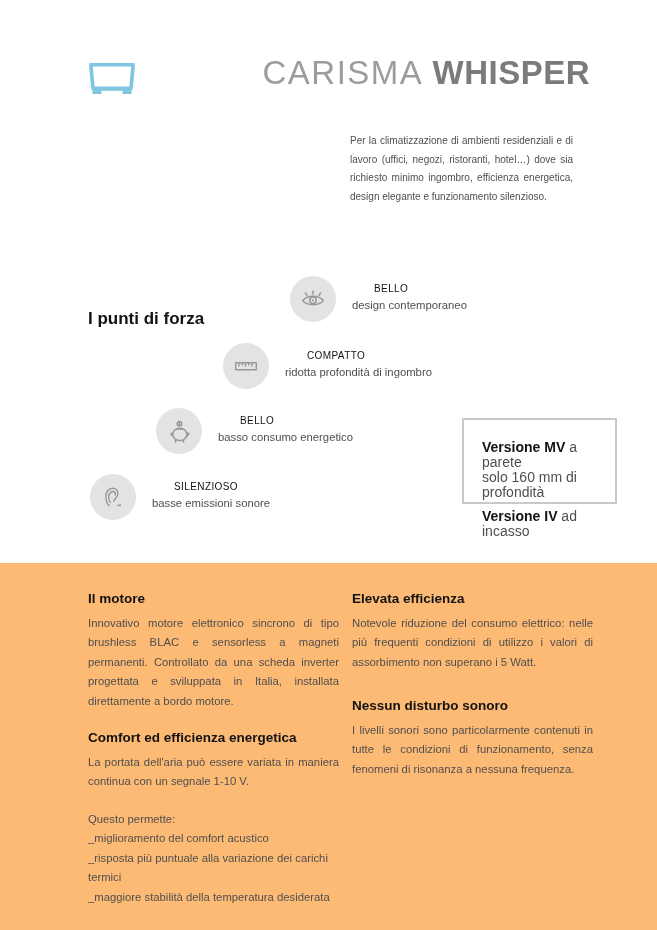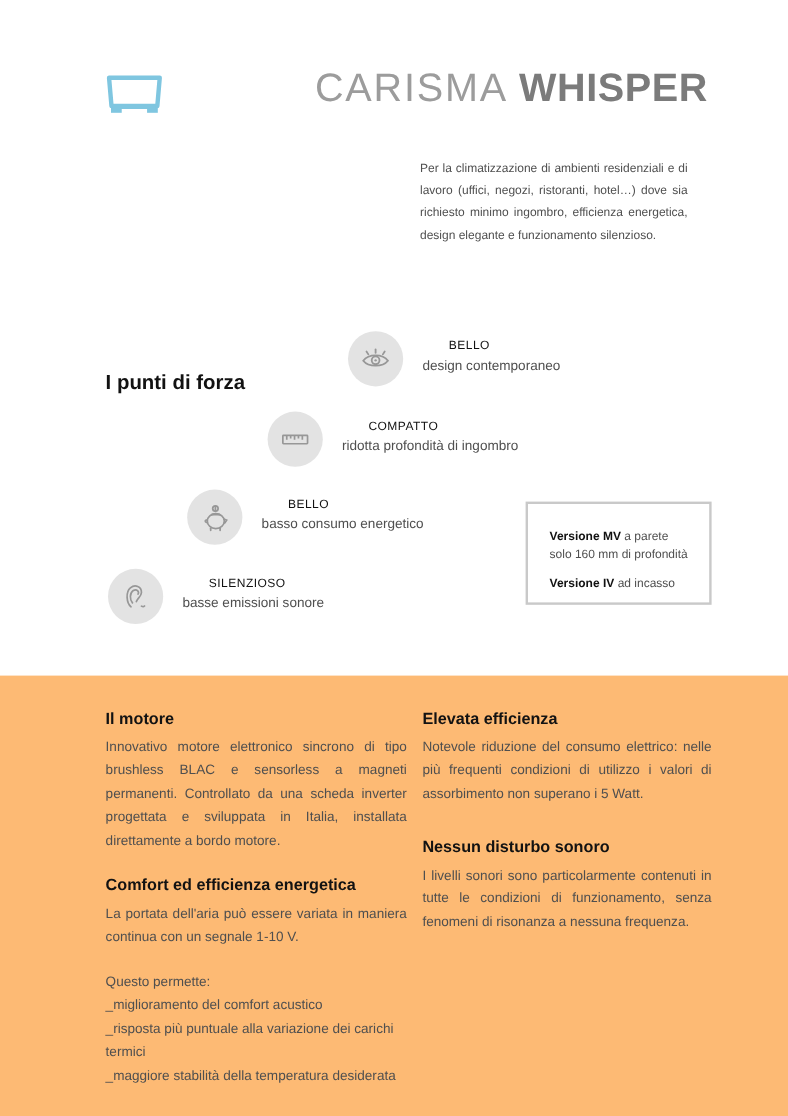--- a/index.html
+++ b/index.html
@@ -21,23 +21,23 @@
   .feature{position:absolute;}
   .circle{
     position:absolute;left:0;top:0;width:46px;height:46px;border-radius:50%;
     background:#e3e3e3;display:flex;align-items:center;justify-content:center;
   }
   .ftxt{position:absolute;left:62px;top:7px;white-space:nowrap;}
   .flabel{font-size:10px;font-weight:400;color:#121212;letter-spacing:0.4px;padding-left:22px;}
   .fdesc{font-size:11.3px;color:#4f4f4f;margin-top:5px;}
   
   .vbox{
-    position:absolute;left:438px;top:418px;width:155px;height:86px;box-sizing:border-box;
+    position:absolute;left:462px;top:418px;width:155px;height:86px;box-sizing:border-box;
     border:2px solid #c9c9c9;background:#ffffff;padding:20px 8px 0 18px;
-    font-size:10px;line-height:15px;color:#4f4f4f;
+    font-size:14px;line-height:15px;color:#4f4f4f;
   }
   .vbox b{color:#121212;}
   .vline2{margin-top:0;}
   .vline3{margin-top:9px;}
   
   .graysec{position:absolute;left:0;top:563px;width:657px;height:367px;background:#fdba74;}
   .col{position:absolute;top:28px;}
   .col-left{left:88px;width:251px;}
   .col-right{left:352px;width:241px;}
   .col h4{font-size:13.5px;font-weight:700;color:#121212;margin:0 0 7px 0;line-height:15.5px;}

